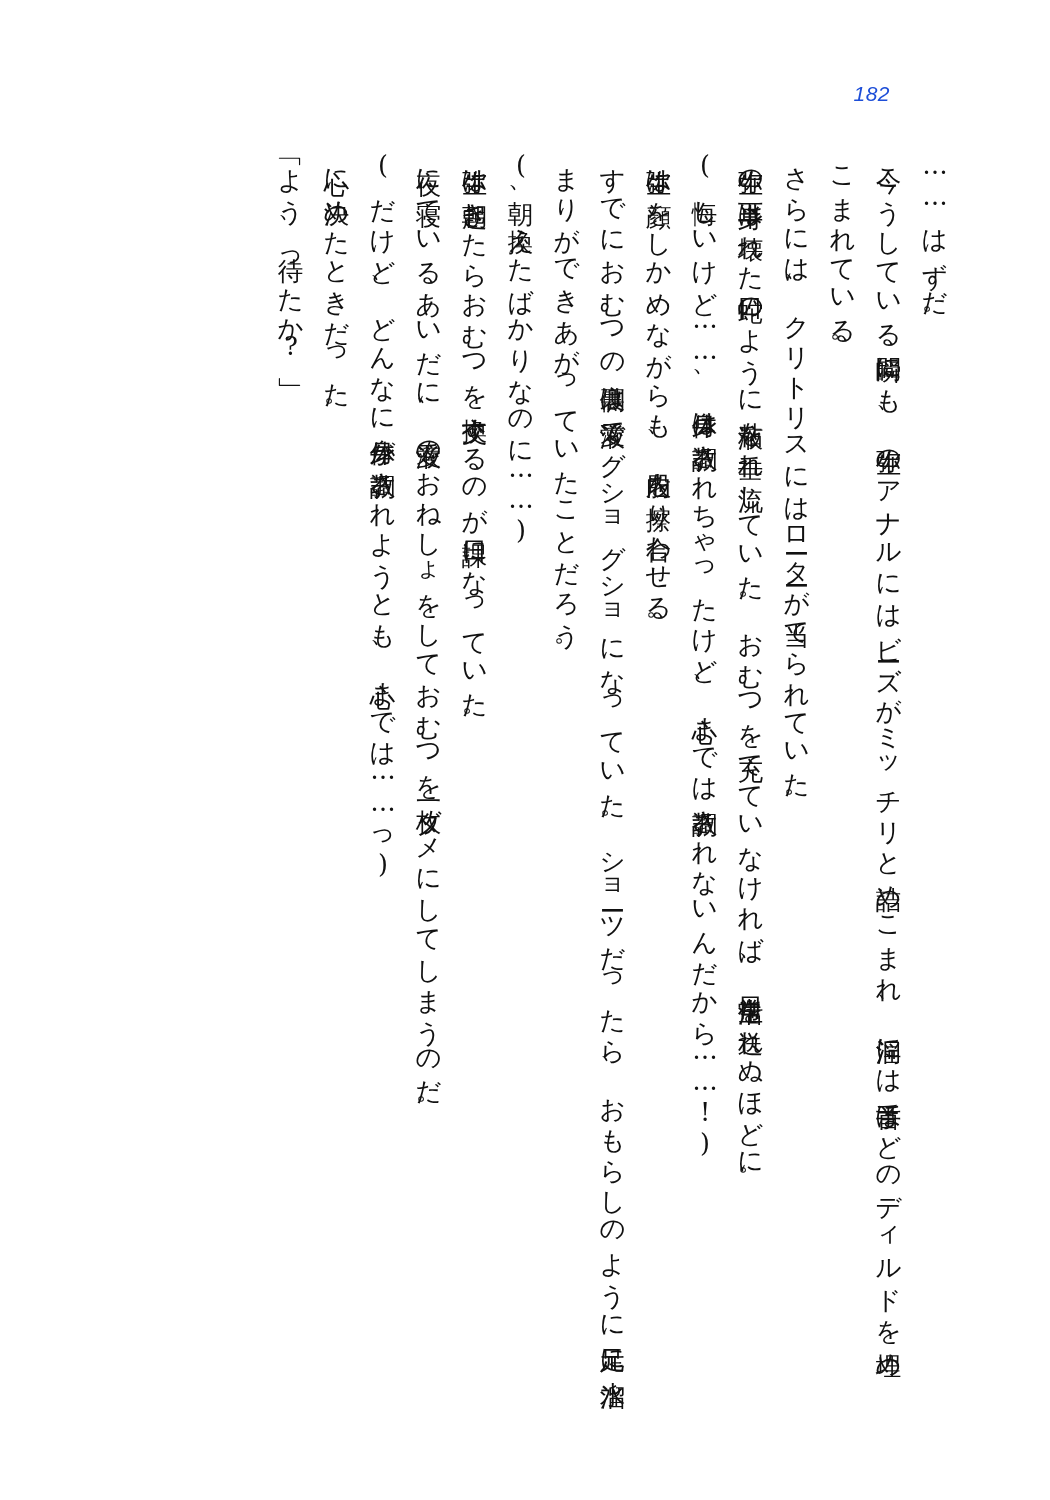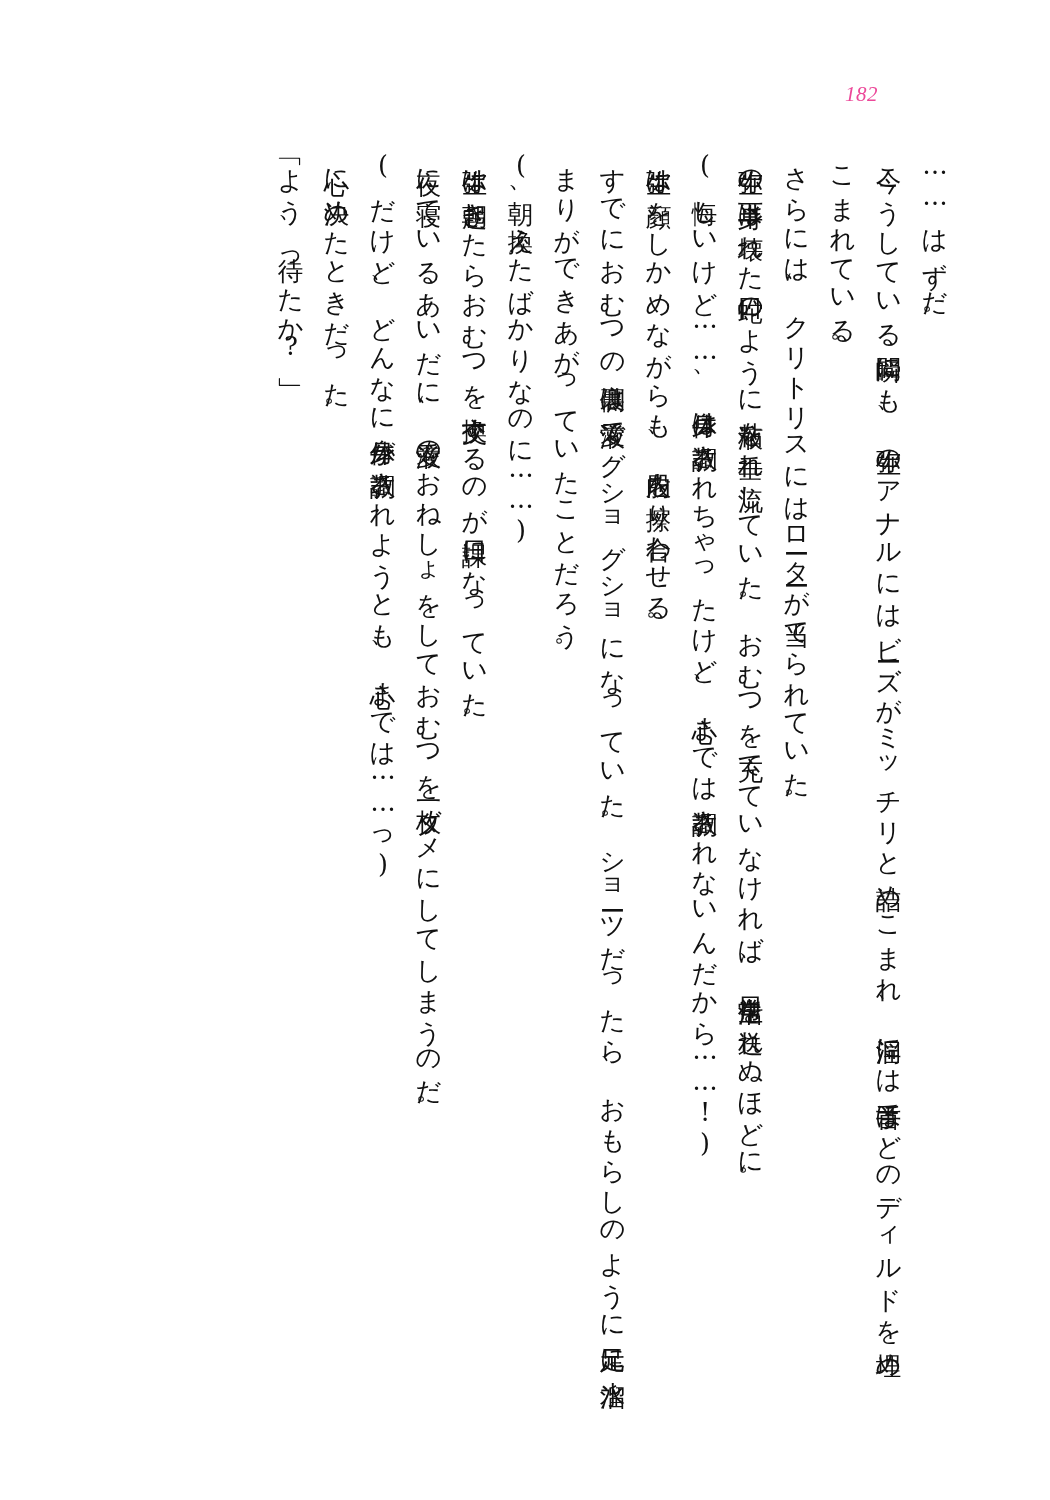--- a/index.html
+++ b/index.html
@@ -12,25 +12,25 @@
     width: 1050px;
     height: 1500px;
     background: #ffffff;
     overflow: hidden;
     font-family: "DejaVu Serif", "Liberation Serif", serif;
     color: #0d0d0d;
   }
   .page-number {
     position: absolute;
     top: 82px;
-    right: 172px;
-    font-family: Liberation Serif, serif;
+    right: 160px;
+    font-family: Liberation Sans, sans-serif;
     font-style: italic;
     font-size: 21px;
-    color: #ec4899;
+    color: #1d4ed8;
     letter-spacing: 0.5px;
   }
   .body-text {
     position: absolute;
     top: 150px;
     right: 92px;
     height: 1215px;
     width: 840px;
     writing-mode: vertical-rl;
     text-orientation: upright;

